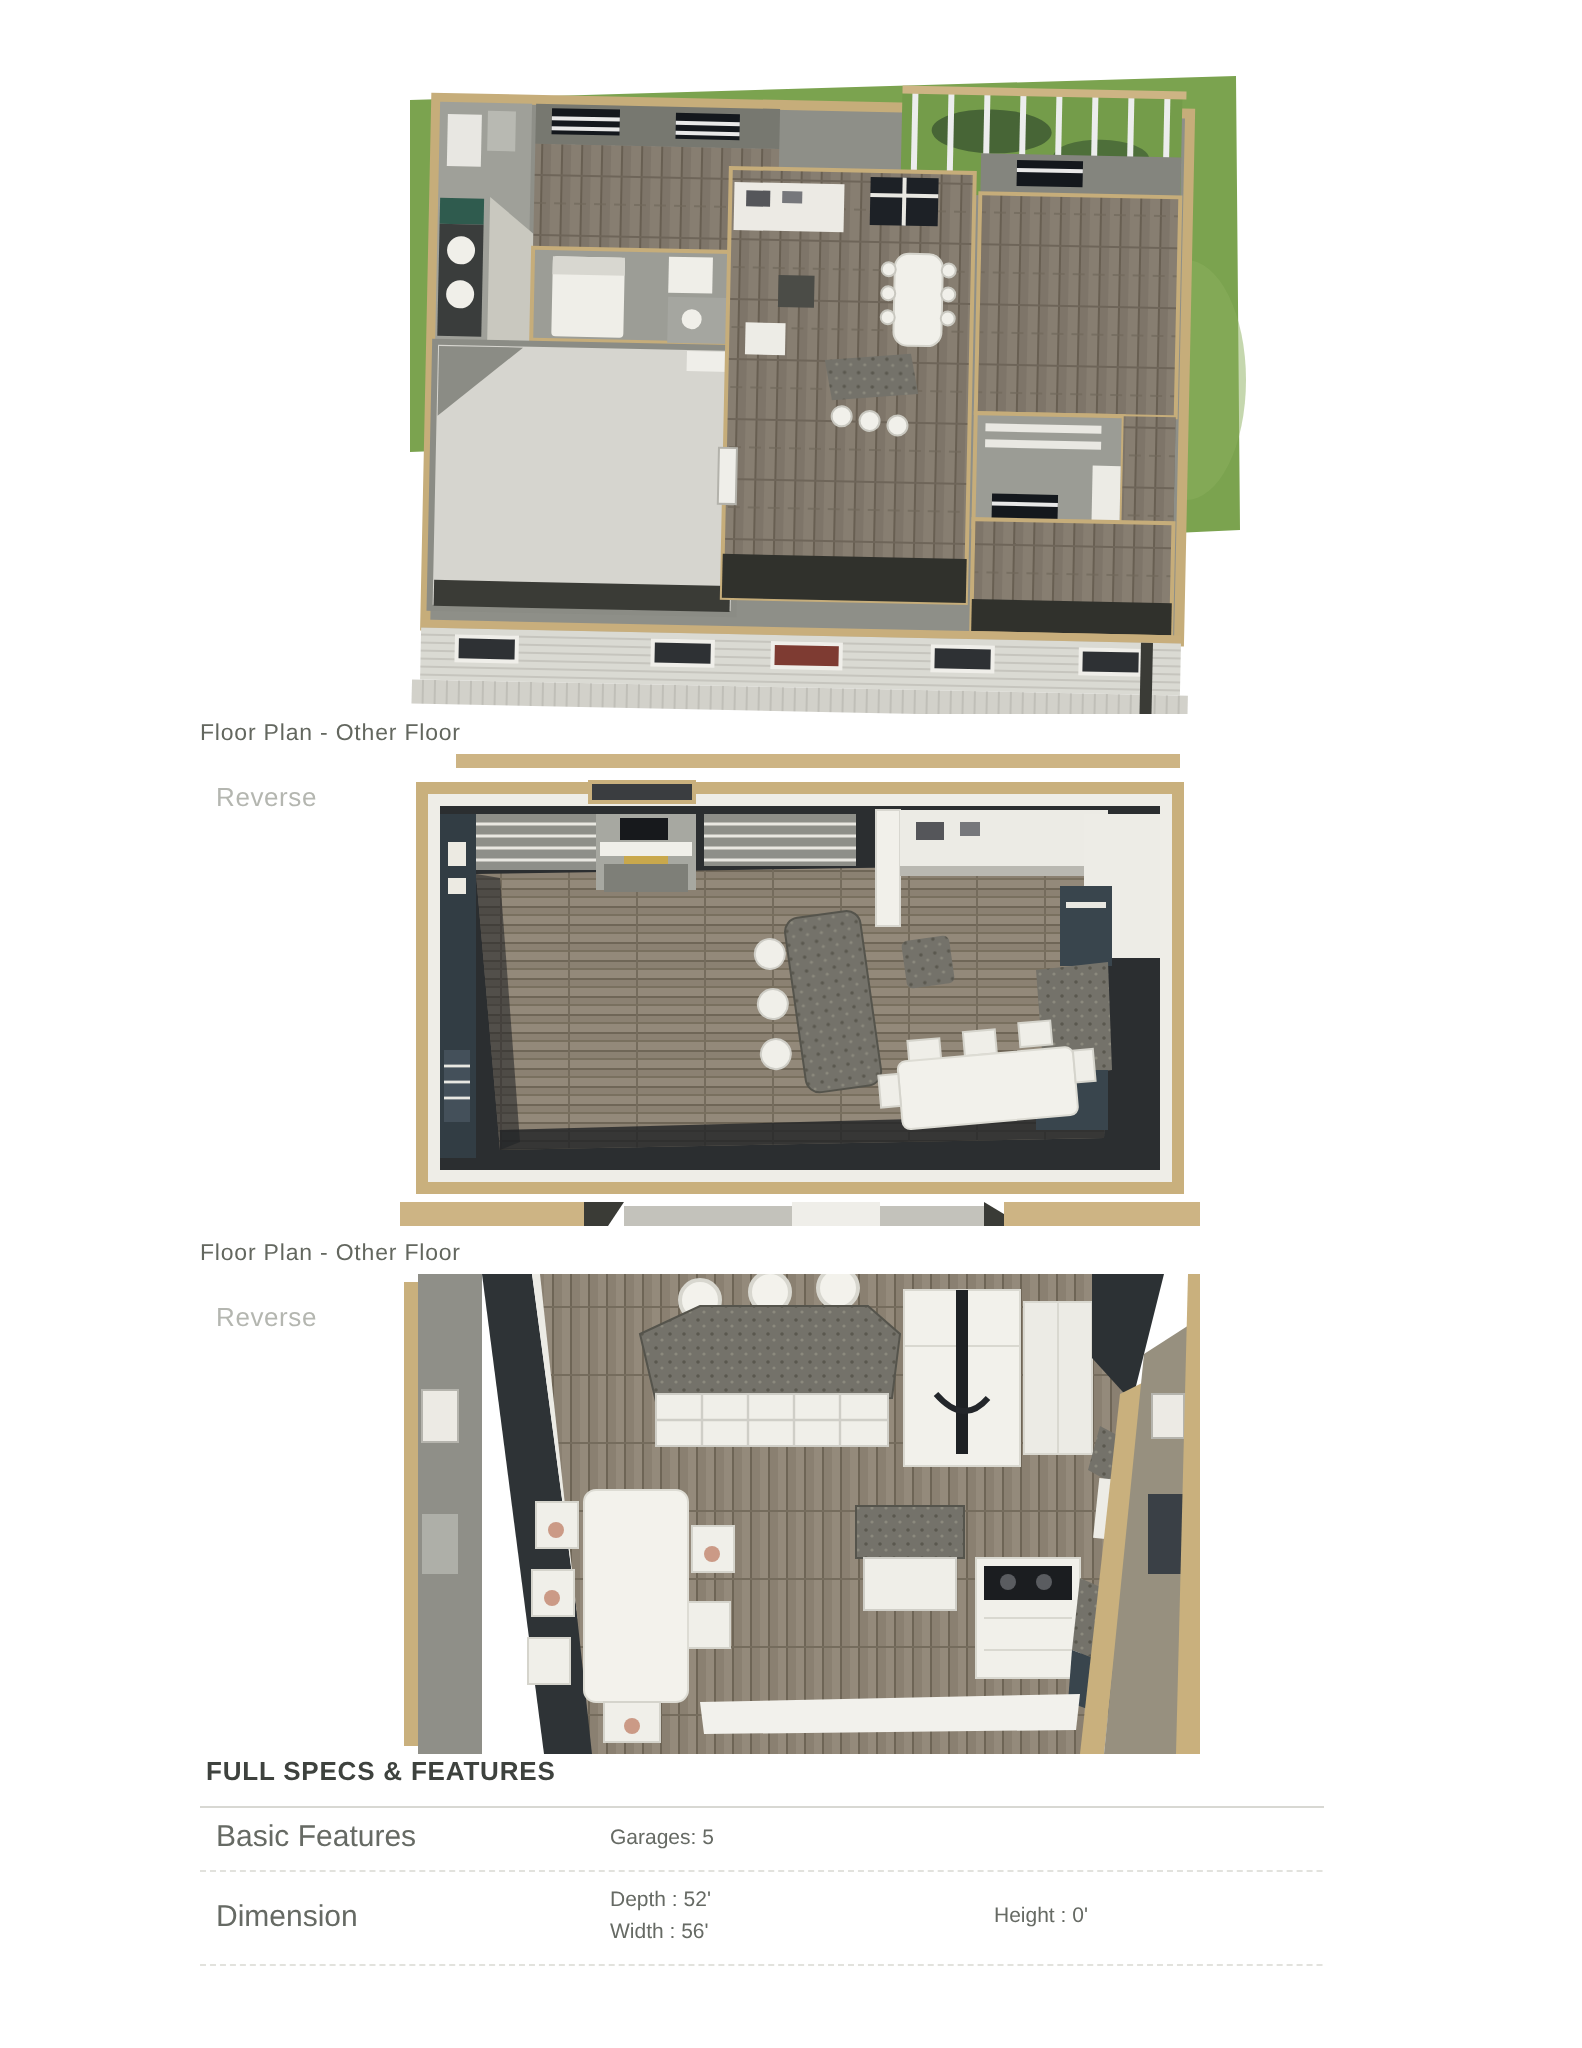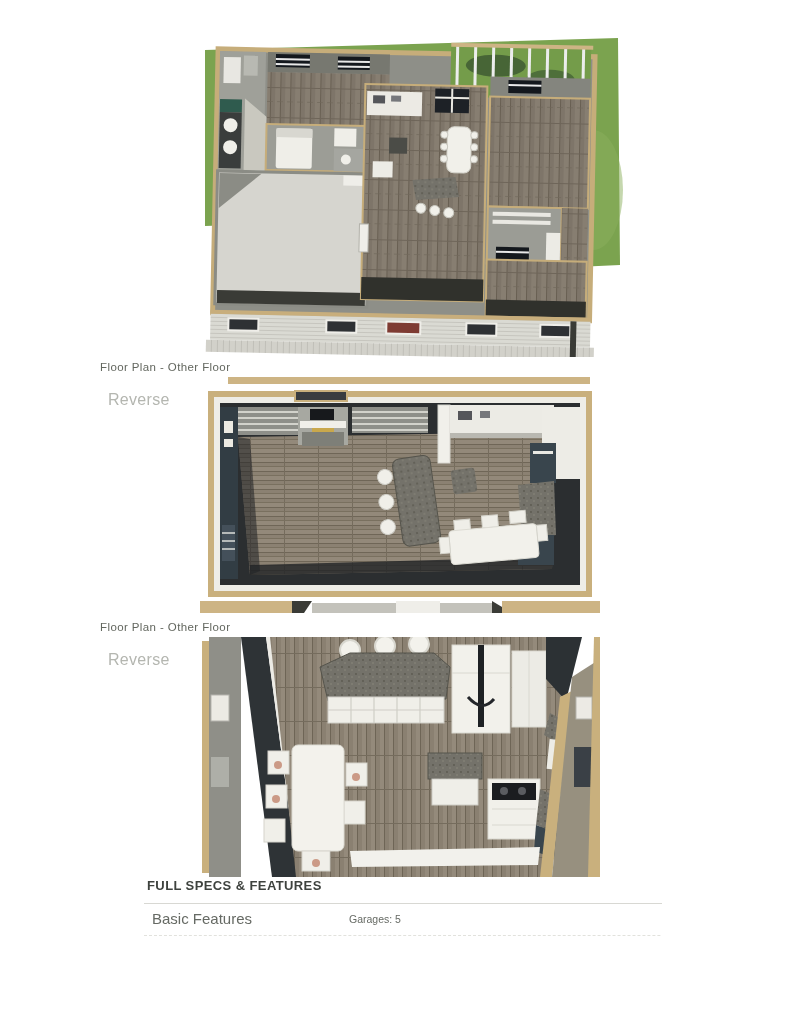--- a/index.html
+++ b/index.html
@@ -5,24 +5,24 @@
   html,body{margin:0;padding:0;background:#ffffff;}
   .page{
     position:relative;width:662px;height:1024px;background:#ffffff;
     font-family:"Liberation Sans","DejaVu Sans",sans-serif;overflow:hidden;
   }
   .abs{position:absolute;}
   .section-title{
     font-size:11.5px;color:#63675f;letter-spacing:.4px;font-weight:400;
   }
   .reverse-link{
-    font-size:16px;color:#b4b6b0;letter-spacing:.3px;cursor:pointer;
+    font-size:13px;color:#b4b6b0;letter-spacing:.3px;cursor:pointer;
   }
   .plan-img{display:block;}
-  .specs{position:absolute;left:100px;top:878px;width:646px;margin-left:44px;}
+  .specs{position:absolute;left:100px;top:878px;width:646px;}
   .specs-heading{
     font-size:13px;font-weight:bold;color:#3e423e;letter-spacing:.4px;
     margin:0 0 0 3px;
   }
   .specs-rule{border:0;border-top:1px solid #d8d8d3;margin:10px 0 0 0;}
   .spec-row{
     display:grid;grid-template-columns:197px 192px 1fr;
     padding:6px 0 8px 8px;align-items:center;
   }
   .spec-row + .spec-row{border-top:1px dashed #e2e2dd;}
@@ -407,16 +407,26 @@
     <h2 class="specs-heading">FULL SPECS &amp; FEATURES</h2>
     <hr class="specs-rule">
 
     <div class="spec-row">
       <div class="spec-label">Basic Features</div>
       <div class="spec-col">
         <div>Garages: 5</div>
       </div>
     </div>
 
+    <div class="spec-row">
+      <div class="spec-label">Dimension</div>
+      <div class="spec-col">
+        <div>Depth : 52'</div>
+        <div>Width : 56'</div>
+      </div>
+      <div class="spec-col">
+        <div>Height : 0'</div>
+      </div>
+    </div>
   </div>
 
   <div class="scan-artifact"></div>
 </div>
 
 </body></html>

